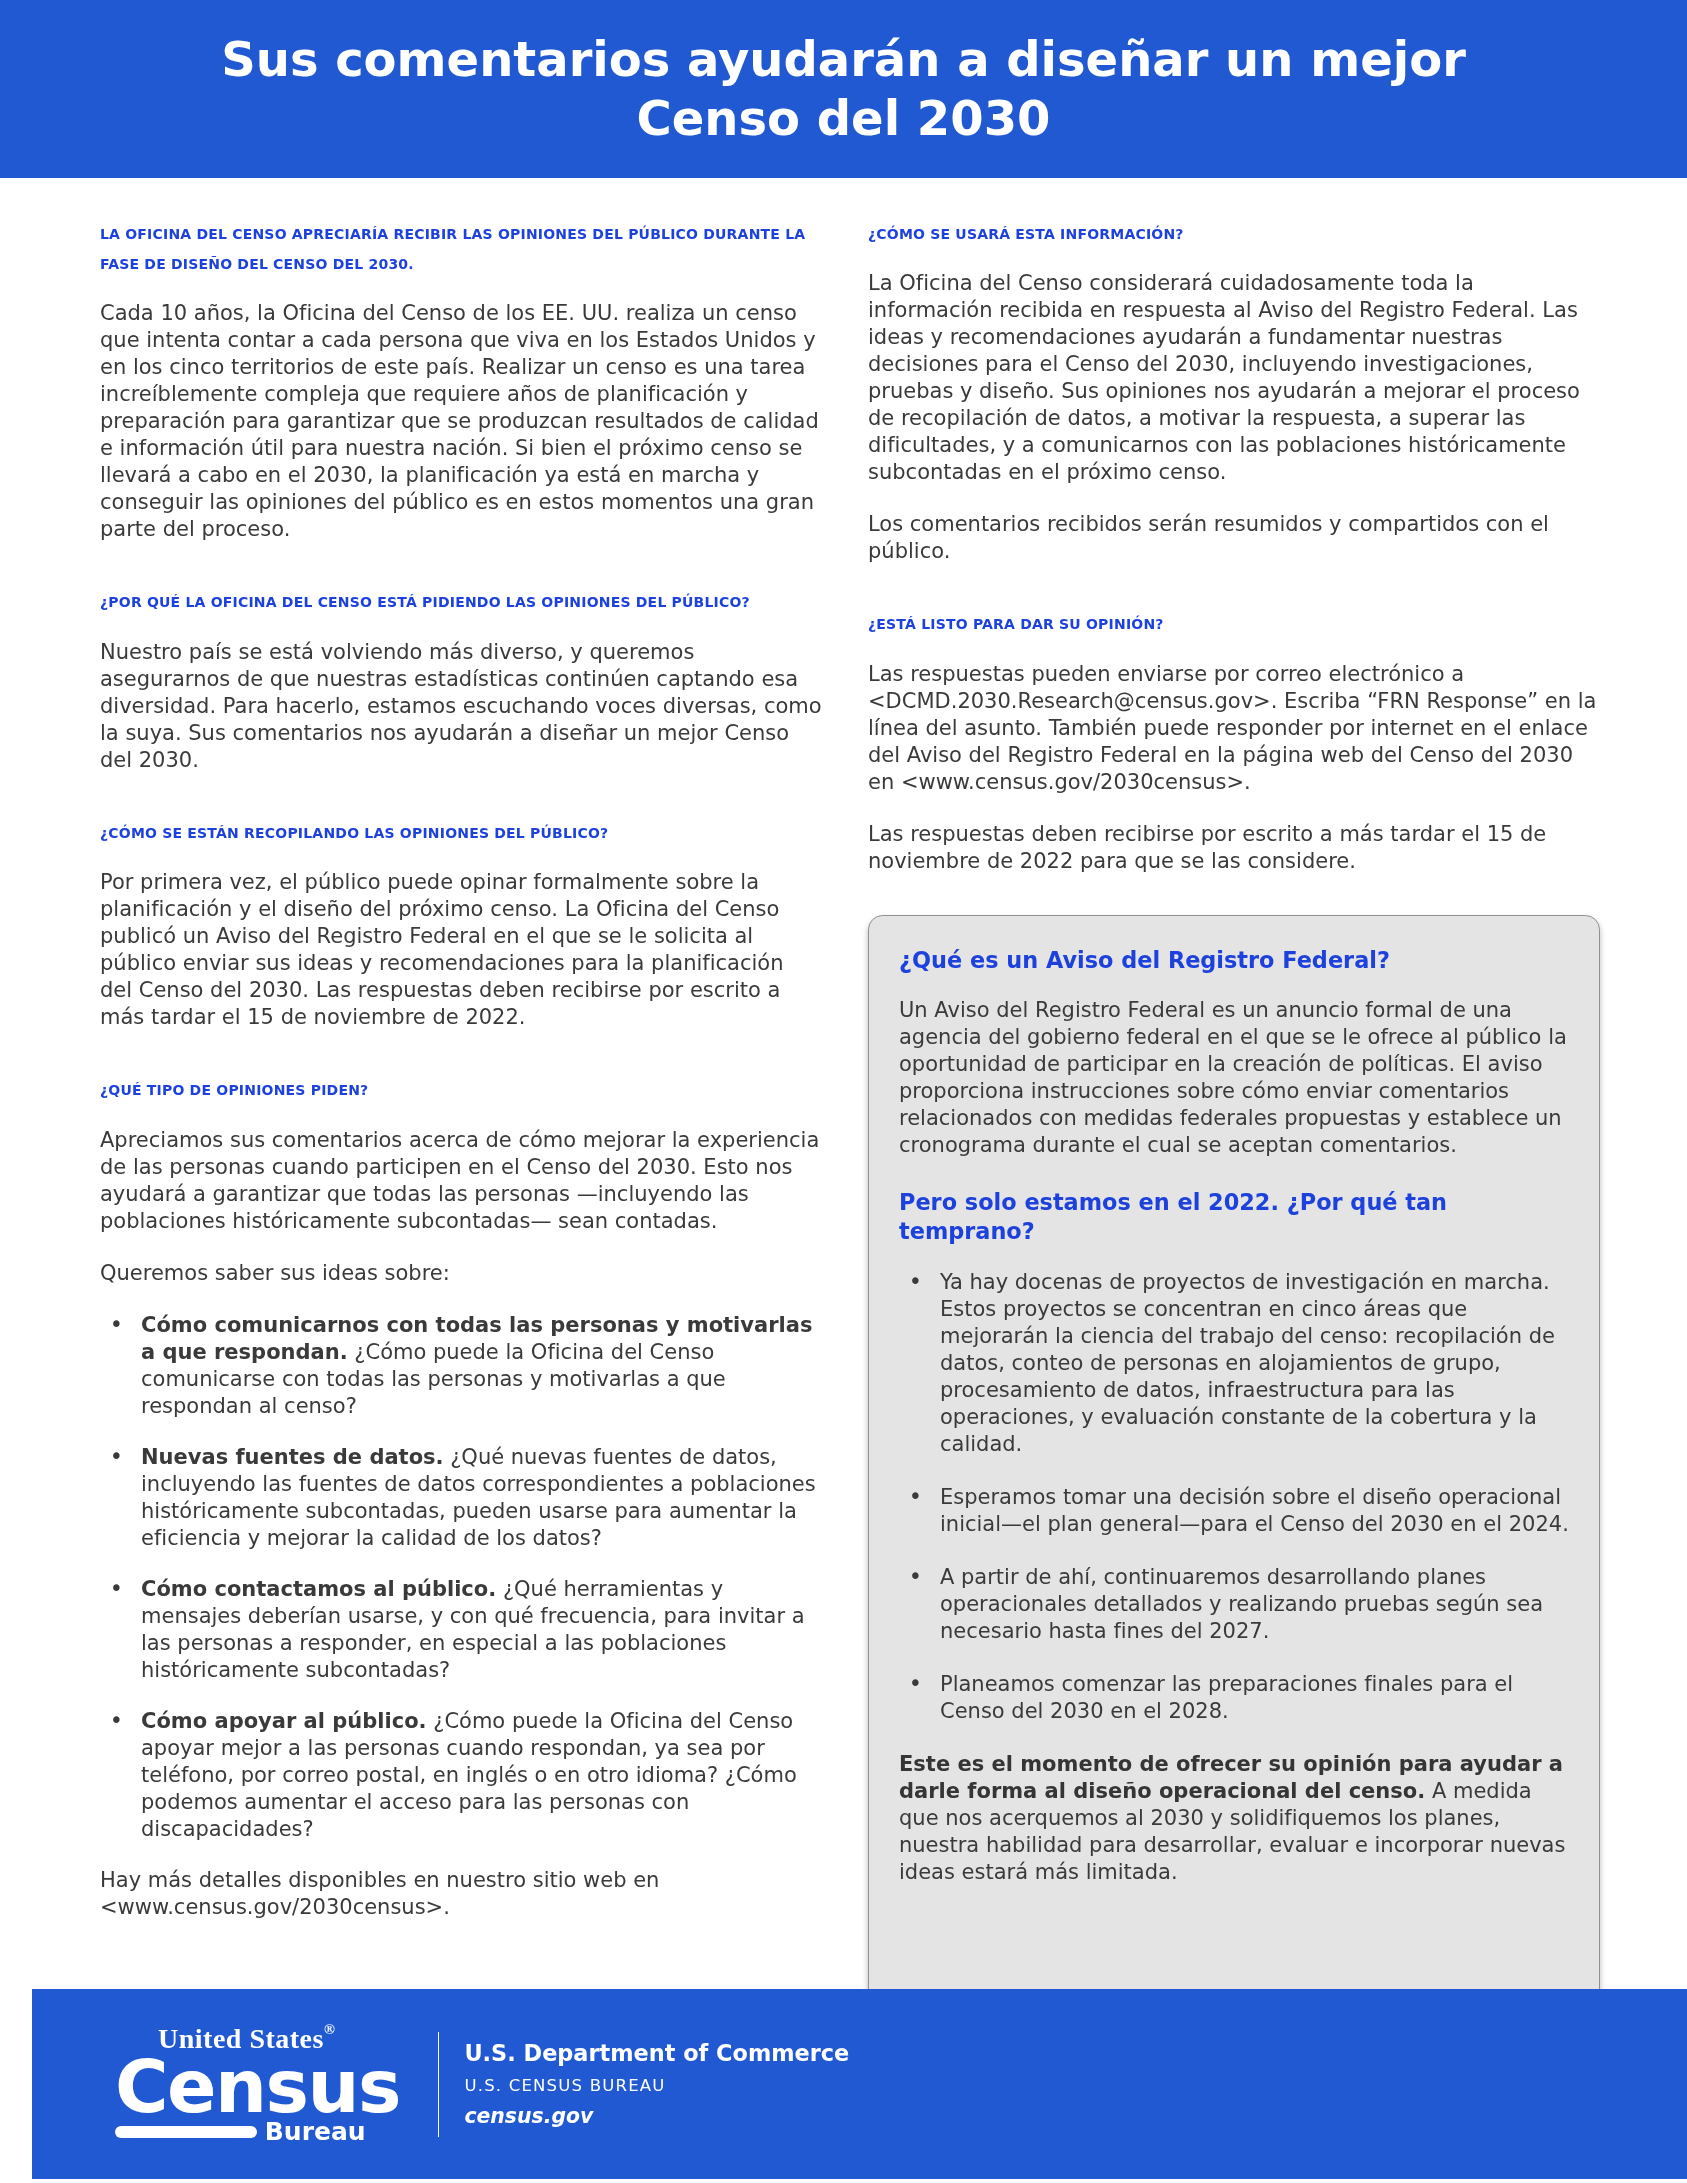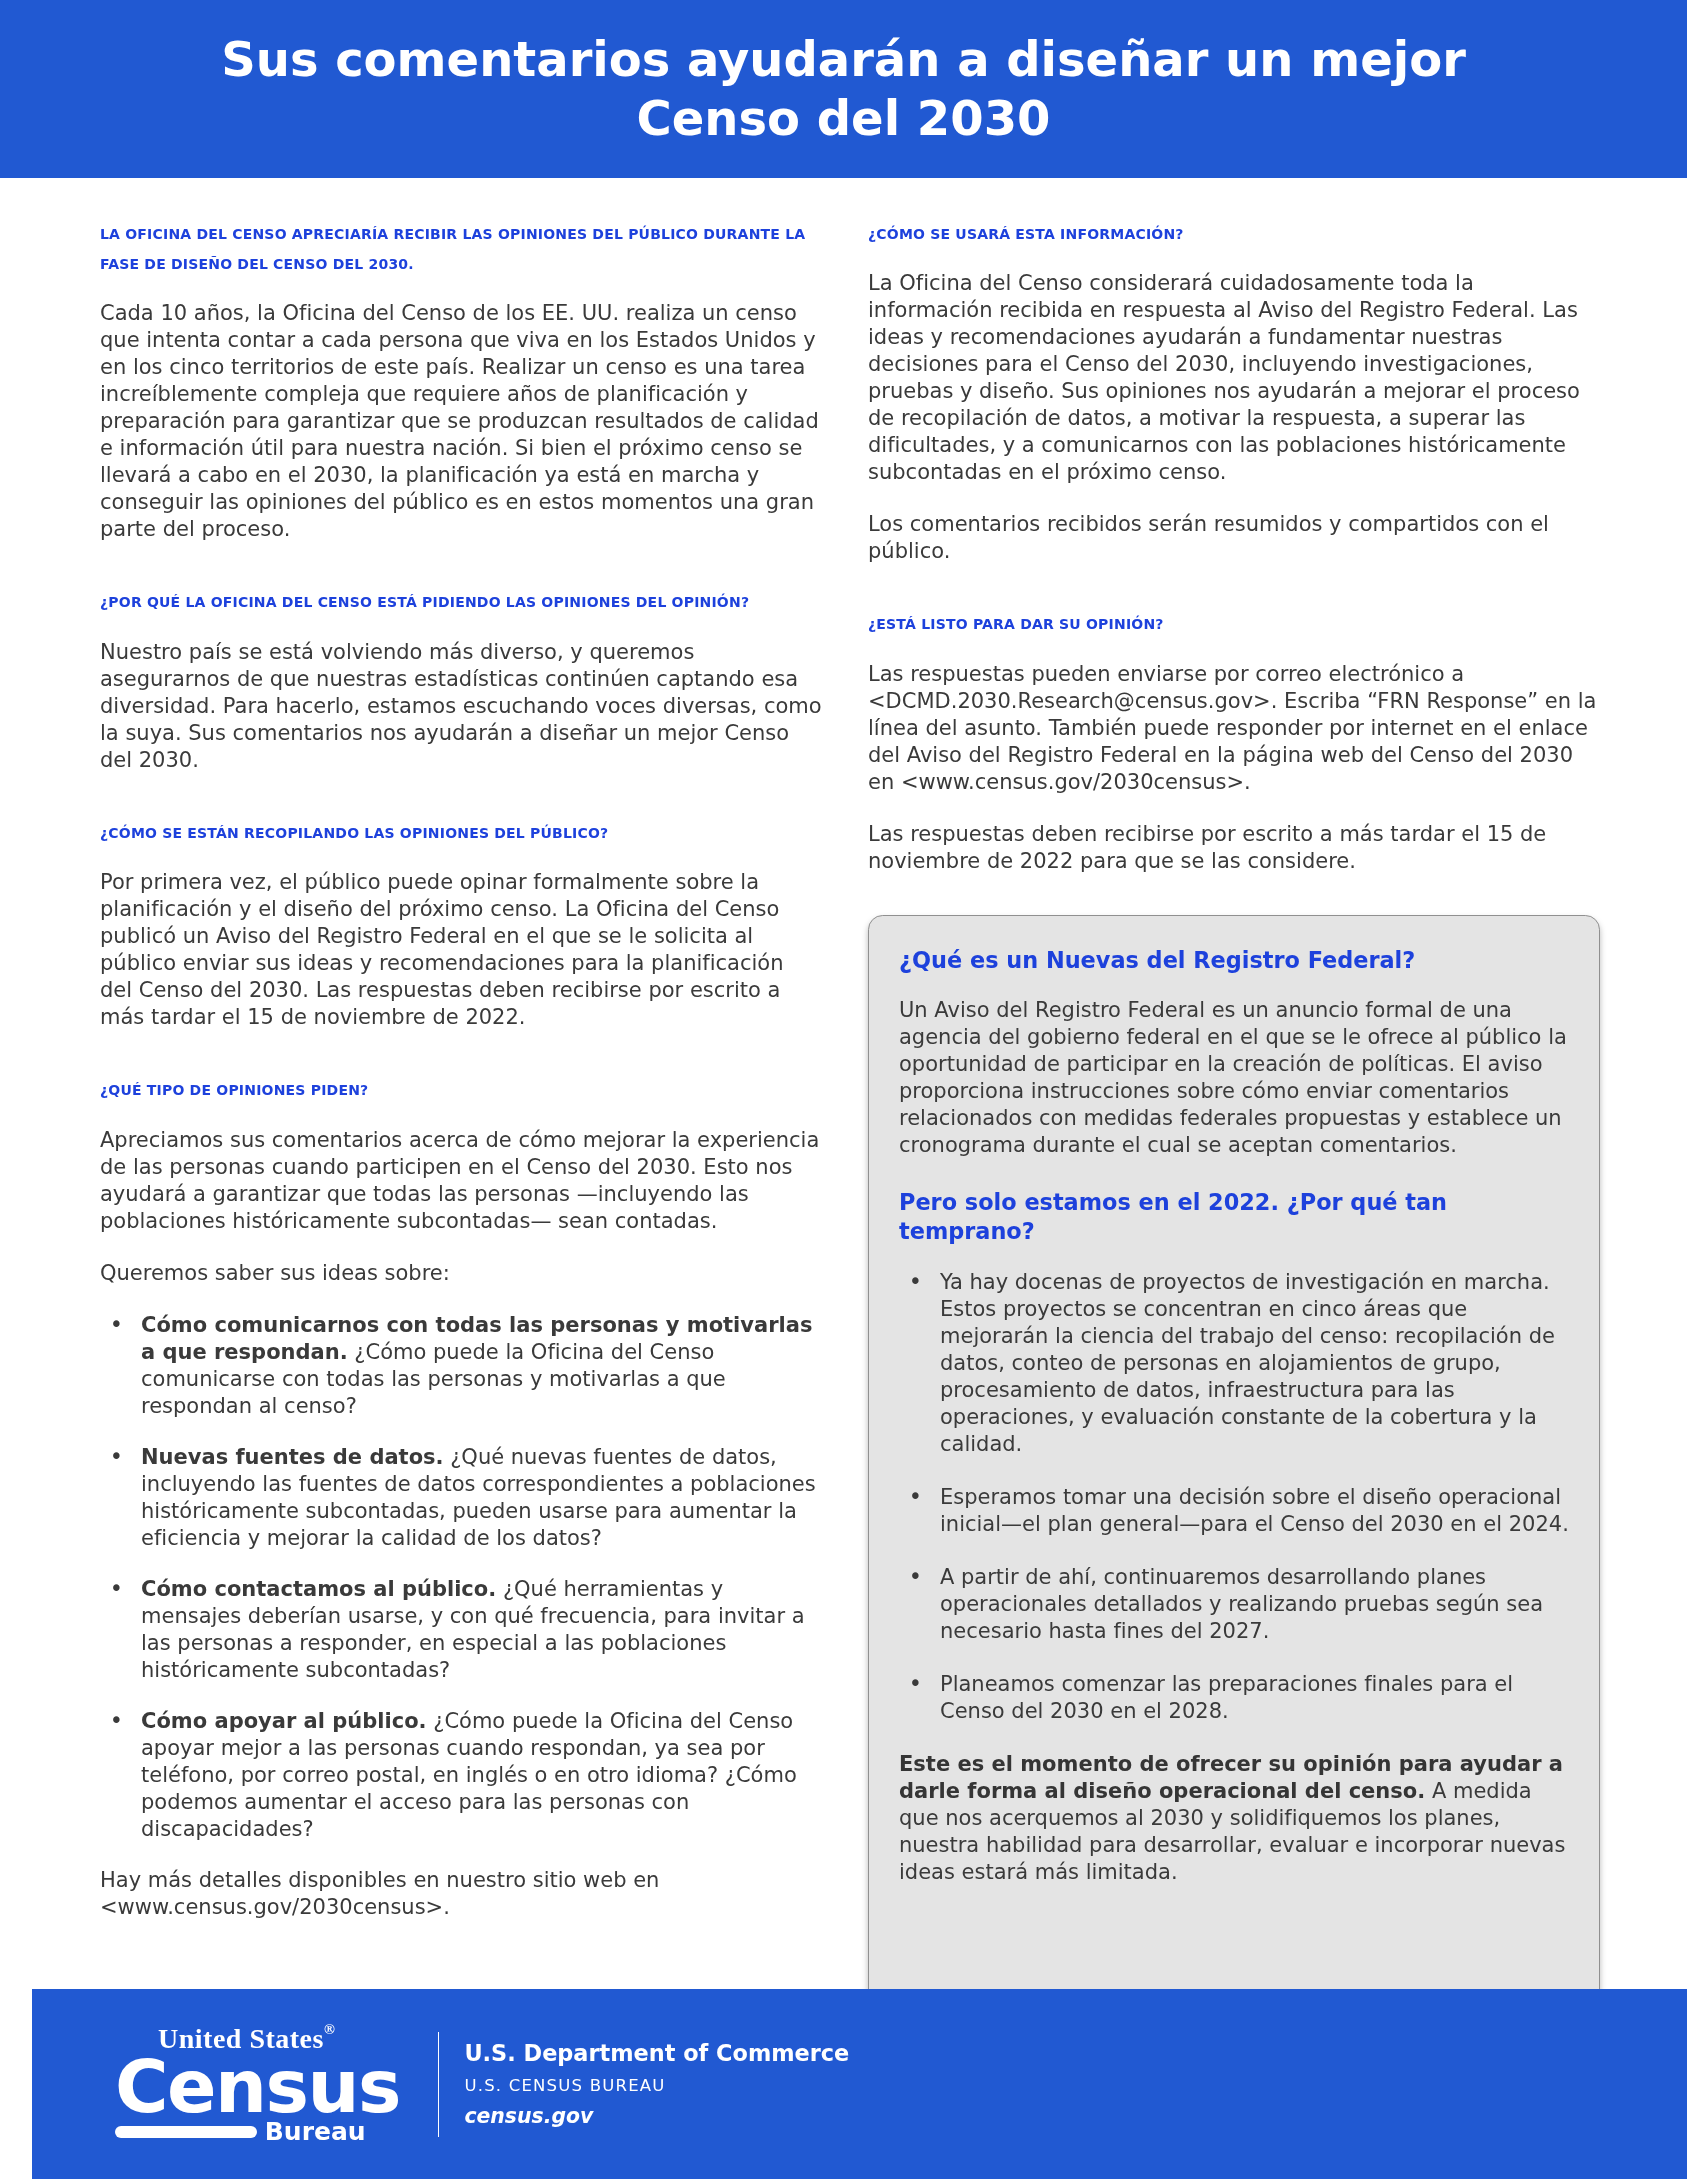--- a/index.html
+++ b/index.html
@@ -135,21 +135,21 @@
 <body>
 
 <header class="banner">
   <h1>Sus comentarios ayudarán a diseñar un mejor Censo del 2030</h1>
 </header>
 
 <section class="col col-left">
   <h2 class="section-heading">LA OFICINA DEL CENSO APRECIARÍA RECIBIR LAS OPINIONES DEL PÚBLICO DURANTE LA FASE DE DISEÑO DEL CENSO DEL 2030.</h2>
   <p class="para">Cada 10 años, la Oficina del Censo de los EE. UU. realiza un censo que intenta contar a cada persona que viva en los Estados Unidos y en los cinco territorios de este país. Realizar un censo es una tarea increíblemente compleja que requiere años de planificación y preparación para garantizar que se produzcan resultados de calidad e información útil para nuestra nación. Si bien el próximo censo se llevará a cabo en el 2030, la planificación ya está en marcha y conseguir las opiniones del público es en estos momentos una gran parte del proceso.</p>
 
-  <h2 class="section-heading">¿POR QUÉ LA OFICINA DEL CENSO ESTÁ PIDIENDO LAS OPINIONES DEL OPINIÓN?</h2>
+  <h2 class="section-heading">¿POR QUÉ LA OFICINA DEL CENSO ESTÁ PIDIENDO LAS OPINIONES DEL PÚBLICO?</h2>
   <p class="para">Nuestro país se está volviendo más diverso, y queremos asegurarnos de que nuestras estadísticas continúen captando esa diversidad. Para hacerlo, estamos escuchando voces diversas, como la suya. Sus comentarios nos ayudarán a diseñar un mejor Censo del 2030.</p>
 
   <h2 class="section-heading">¿CÓMO SE ESTÁN RECOPILANDO LAS OPINIONES DEL PÚBLICO?</h2>
   <p class="para">Por primera vez, el público puede opinar formalmente sobre la planificación y el diseño del próximo censo. La Oficina del Censo publicó un Aviso del Registro Federal en el que se le solicita al público enviar sus ideas y recomendaciones para la planificación del Censo del 2030. Las respuestas deben recibirse por escrito a más tardar el 15 de noviembre de 2022.</p>
 
   <h2 class="section-heading">¿QUÉ TIPO DE OPINIONES PIDEN?</h2>
   <p class="para">Apreciamos sus comentarios acerca de cómo mejorar la experiencia de las personas cuando participen en el Censo del 2030. Esto nos ayudará a garantizar que todas las personas —incluyendo las poblaciones históricamente subcontadas— sean contadas.</p>
   <p class="para">Queremos saber sus ideas sobre:</p>
 
   <ul class="bullets">
@@ -165,21 +165,21 @@
 <section class="col col-right">
   <h2 class="section-heading">¿CÓMO SE USARÁ ESTA INFORMACIÓN?</h2>
   <p class="para">La Oficina del Censo considerará cuidadosamente toda la información recibida en respuesta al Aviso del Registro Federal. Las ideas y recomendaciones ayudarán a fundamentar nuestras decisiones para el Censo del 2030, incluyendo investigaciones, pruebas y diseño. Sus opiniones nos ayudarán a mejorar el proceso de recopilación de datos, a motivar la respuesta, a superar las dificultades, y a comunicarnos con las poblaciones históricamente subcontadas en el próximo censo.</p>
   <p class="para">Los comentarios recibidos serán resumidos y compartidos con el público.</p>
 
   <h2 class="section-heading">¿ESTÁ LISTO PARA DAR SU OPINIÓN?</h2>
   <p class="para">Las respuestas pueden enviarse por correo electrónico a &lt;DCMD.2030.Research@census.gov&gt;. Escriba “FRN Response” en la línea del asunto. También puede responder por internet en el enlace del Aviso del Registro Federal en la página web del Censo del 2030 en &lt;www.census.gov/2030census&gt;.</p>
   <p class="para">Las respuestas deben recibirse por escrito a más tardar el 15 de noviembre de 2022 para que se las considere.</p>
 
   <aside class="info-box">
-    <h3 class="box-heading">¿Qué es un Nuevas del Registro Federal?</h3>
+    <h3 class="box-heading">¿Qué es un Aviso del Registro Federal?</h3>
     <p class="para">Un Aviso del Registro Federal  es un anuncio formal de una agencia del gobierno federal en el que se le ofrece al público la oportunidad de participar en la creación de políticas. El aviso proporciona instrucciones sobre cómo enviar comentarios relacionados con medidas federales propuestas y establece un cronograma durante el cual se aceptan comentarios.</p>
 
     <h3 class="box-heading">Pero solo estamos en el 2022. ¿Por qué tan temprano?</h3>
 
     <ul class="bullets">
       <li>Ya hay docenas de proyectos de investigación en marcha. Estos proyectos se concentran en cinco áreas que mejorarán la ciencia del trabajo del censo: recopilación de datos, conteo de personas en alojamientos de grupo, procesamiento de datos, infraestructura para las operaciones, y evaluación constante de la cobertura y la calidad.</li>
       <li>Esperamos tomar una decisión sobre el diseño operacional inicial—el plan general—para el Censo del 2030 en el 2024.</li>
       <li>A partir de ahí, continuaremos desarrollando planes operacionales detallados y realizando pruebas según sea necesario hasta fines del 2027.</li>
       <li>Planeamos comenzar las preparaciones finales para el Censo del 2030 en el 2028.</li>
     </ul>

